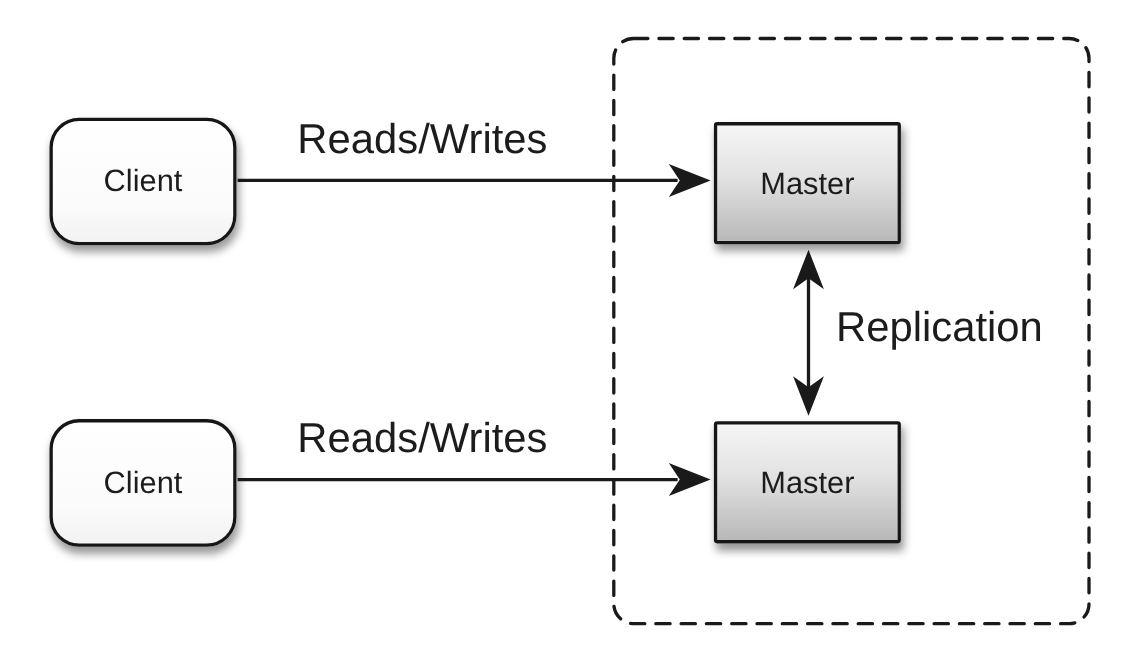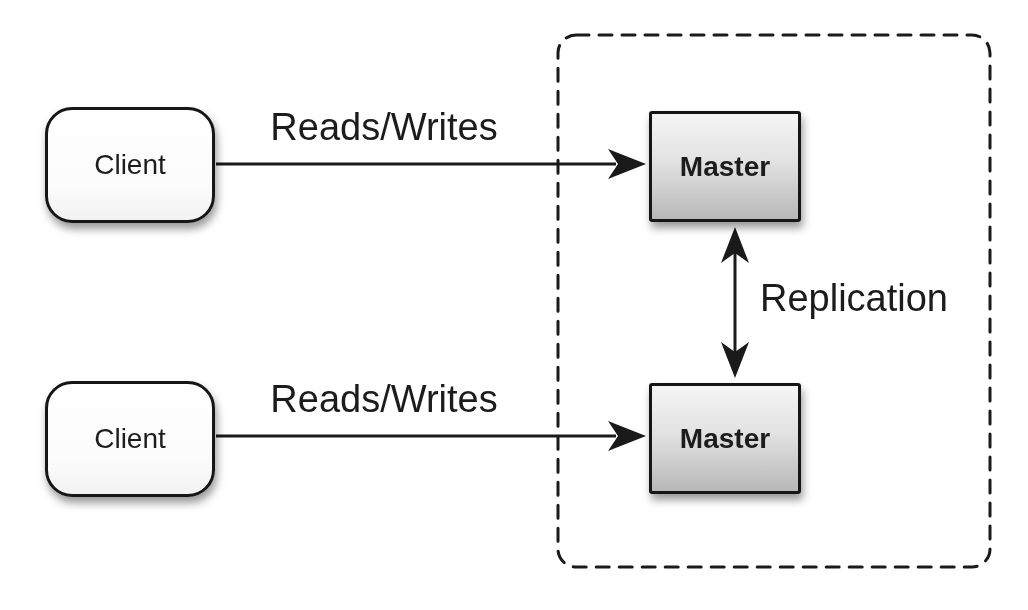--- a/index.html
+++ b/index.html
@@ -36,26 +36,25 @@
   .client-node {
     width: 170px;
     height: 116px;
     border-radius: 27px;
     background: linear-gradient(180deg, #ffffff 0%, #fbfbfb 70%, #f2f2f2 100%);
     box-shadow: 2px 6px 8px rgba(0,0,0,0.40);
   }
   .client-top { left: 45px; top: 107px; }
   .client-bottom { left: 45px; top: 381px; }
   .master-node {
-    width: 152px;
+    width: 170px;
     height: 111px;
     border-radius: 3px;
     background: linear-gradient(180deg, #f5f5f5 0%, #e2e2e2 45%, #b8b8b8 100%);
     box-shadow: 2px 6px 8px rgba(0,0,0,0.40);
-    font-weight: bold;
   }
   .master-top { left: 649px; top: 111px; }
   .master-bottom { left: 649px; top: 383px; }
   .edge-label {
     position: absolute;
     font-size: 38px;
     line-height: 1;
     white-space: nowrap;
     color: #1c1c1c;
     text-align: center;

